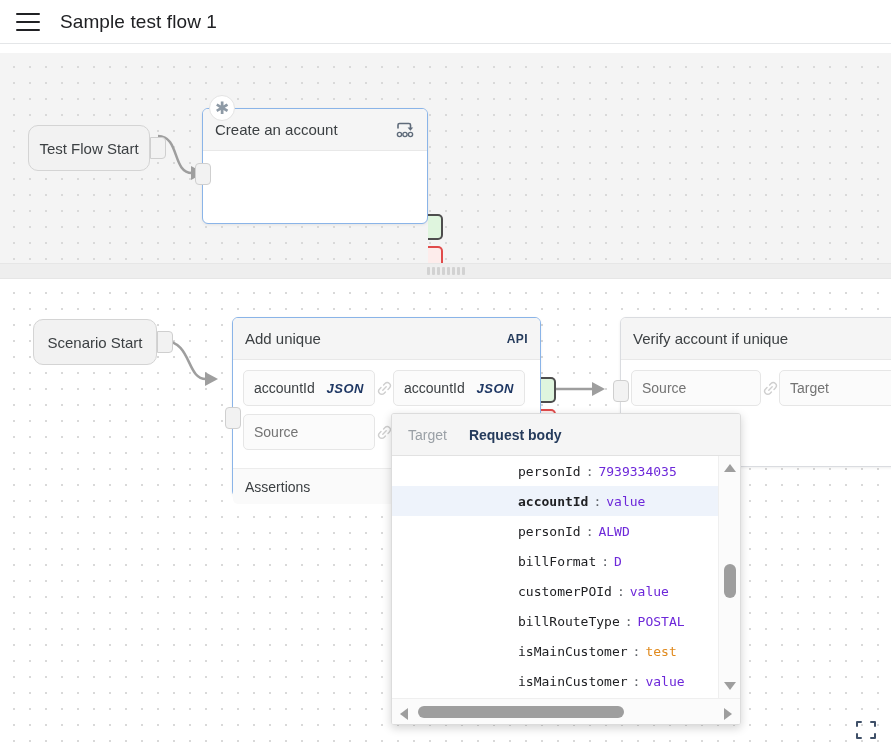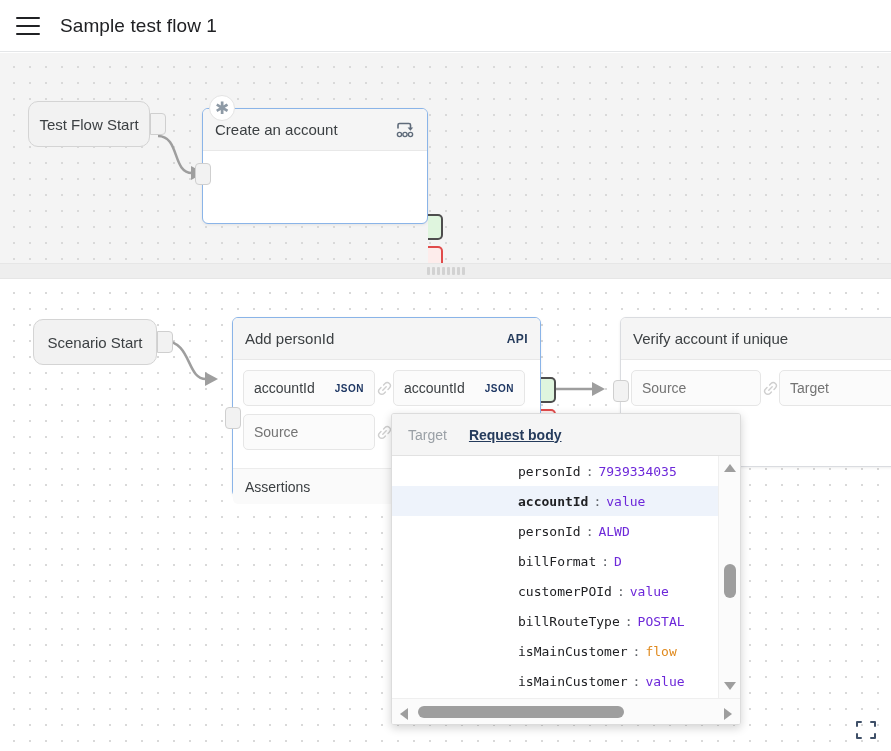--- a/index.html
+++ b/index.html
@@ -6,21 +6,21 @@
   html, body {
     width: 891px; height: 751px;
     font-family: "Liberation Sans", sans-serif;
     background: #ffffff;
     overflow: hidden;
   }
   .app { position: relative; width: 891px; height: 751px; }
 
   
   .header {
-    position: absolute; left: 0; top: 0; width: 891px; height: 52px;
+    position: absolute; left: 0; top: 0; width: 891px; height: 44px;
     background: #ffffff; border-bottom: 1px solid #e4e6e8;
     display: flex; align-items: center; padding-left: 16px;
   }
   .hamburger {
     width: 24px; height: 18px; display: flex; flex-direction: column;
     justify-content: space-between; cursor: pointer; margin-right: 20px;
   }
   .hamburger span { display: block; height: 2px; background: #202124; border-radius: 1px; }
   .page-title { font-size: 19px; color: #202124; letter-spacing: .1px; }
 
@@ -74,21 +74,21 @@
   }
 
   .field-row { display: flex; align-items: center; gap: 0; margin-bottom: 8px; }
   .field {
     height: 36px; background: #fbfbfb; border: 1px solid #e6e6e6; border-radius: 5px;
     display: flex; align-items: center; padding: 0 10px; gap: 6px;
     font-size: 14px; color: #3c4043;
   }
   .field .fname { flex: 1; white-space: nowrap; overflow: hidden; }
   .field.empty .fname { color: #737373; }
-  .json-badge { font-size: 10px; font-weight: bold; color: #1f3864; letter-spacing: .5px; }
+  .json-badge { font-size: 13px; font-weight: bold; color: #1f3864; letter-spacing: .5px; font-style: italic; }
   .link-ico { width: 18px; display: flex; align-items: center; justify-content: center; flex: none; }
   .assert-row {
     height: 36px; border-top: 1px solid #ececec; display: flex; align-items: center;
     padding: 0 12px; font-size: 14px; color: #3c4043; background: #fafafa;
     border-radius: 0 0 5px 5px;
   }
 
   .star-badge {
     position: absolute; width: 26px; height: 26px; border-radius: 50%;
     background: #ffffff; border: 1px solid #e4e4e4;
@@ -108,21 +108,21 @@
   .popup {
     position: absolute; left: 391px; top: 413px; width: 350px; height: 312px;
     background: #ffffff; border: 1px solid #dcdcdc; border-radius: 3px;
     box-shadow: 0 3px 10px rgba(0,0,0,.18); z-index: 40; overflow: hidden;
   }
   .popup-tabs {
     height: 42px; background: #f5f5f5; border-bottom: 1px solid #e2e2e2;
     display: flex; align-items: center; gap: 22px; padding: 0 16px;
   }
   .tab { font-size: 14px; color: #9aa0a6; cursor: pointer; }
-  .tab.active { color: #253b5c; font-weight: bold; text-decoration: underline; }
+  .tab.active { color: #253b5c; font-weight: bold; }
   .popup-body {
     position: absolute; left: 0; top: 42px; right: 0; bottom: 0;
     background: #ffffff; overflow: hidden;
   }
   .kv-list { position: absolute; left: 0; top: 0; right: 22px; bottom: 26px; overflow: hidden; }
   .kv-row {
     height: 30px; display: flex; align-items: center; padding-left: 126px;
     font-family: "DejaVu Sans Mono", monospace; font-size: 13px; white-space: nowrap;
   }
   .kv-row.sel { background: #eef3fb; }
@@ -172,21 +172,21 @@
     <div class="page-title">Sample test flow 1</div>
   </div>
 
   <div class="canvas canvas-top">
 
     <svg style="position:absolute;left:0;top:0;width:891px;height:210px;pointer-events:none;">
       <path d="M 158 83 C 180 83, 172 120, 192 120" stroke="#9e9e9e" stroke-width="2.5" fill="none"></path>
       <polygon points="191,113 204,120 191,127" fill="#9e9e9e"></polygon>
     </svg>
 
-    <div class="node start-node" style="left:28px; top:48px; width:122px; height:46px;">
+    <div class="node start-node" style="left:28px; top:72px; width:122px; height:46px;">
       <span>Test Flow Start</span>
       <div class="port-stub" style="right:-17px; top:11px;"></div>
     </div>
 
     <div class="node flow-node" style="left:202px; top:55px; width:226px; height:116px;">
       <div class="star-badge" style="left:6px; top:-14px;">✱</div>
       <div class="port-in" style="left:-8px; top:54px;"></div>
 
       <div class="node-head">
         <span class="node-title">Create an account</span>
@@ -231,21 +231,21 @@
 
     <div class="node start-node" style="left:33px; top:40px; width:124px; height:46px;">
       <span>Scenario Start</span>
       <div class="port-stub" style="right:-17px; top:11px;"></div>
     </div>
 
     <div class="node flow-node" style="left:232px; top:38px; width:309px; height:180px;">
       <div class="port-in" style="left:-8px; top:89px;"></div>
 
       <div class="node-head">
-        <span class="node-title">Add personId</span>
+        <span class="node-title">Add unique</span>
         <span class="api-badge">API</span>
       </div>
 
       <div class="node-body">
         <div class="field-row">
           <div class="field" style="width:132px;">
             <span class="fname">accountId</span>
             <span class="json-badge">JSON</span>
           </div>
           <span class="link-ico">
@@ -353,21 +353,21 @@
             <span class="kv-val">value</span>
           </div>
           <div class="kv-row">
             <span class="kv-key">billRouteType</span>
             <span class="kv-colon">:</span>
             <span class="kv-val">POSTAL</span>
           </div>
           <div class="kv-row">
             <span class="kv-key">isMainCustomer</span>
             <span class="kv-colon">:</span>
-            <span class="kv-val bool">flow</span>
+            <span class="kv-val bool">test</span>
           </div>
           <div class="kv-row">
             <span class="kv-key">isMainCustomer</span>
             <span class="kv-colon">:</span>
             <span class="kv-val">value</span>
           </div>
         </div>
 
       <div class="vscroll">
         <div class="sb-arrow arr-up"></div>

